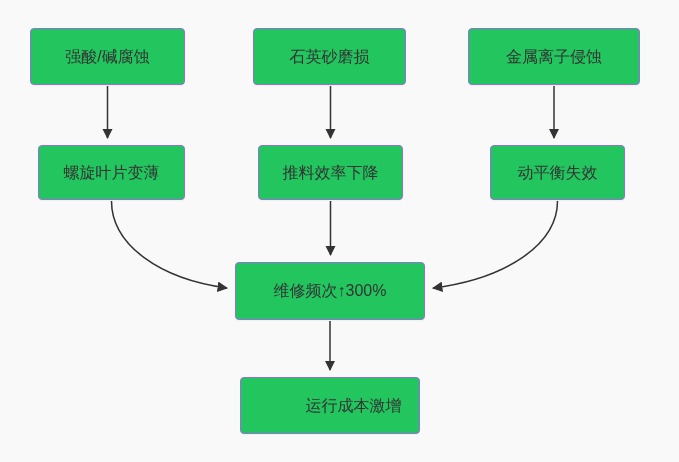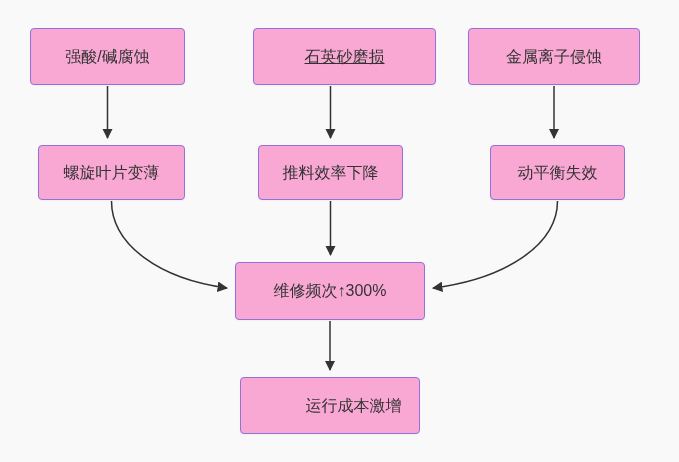--- a/index.html
+++ b/index.html
@@ -22,31 +22,31 @@
     width: 679px;
     height: 462px;
     pointer-events: none;
   }
   .node {
     position: absolute;
     display: flex;
     align-items: center;
     justify-content: center;
     box-sizing: border-box;
-    background: #f9a8d4;
+    background: #22c55e;
     border: 1px solid #9370DB;
     border-radius: 4px;
     color: #333333;
     font-size: 16px;
     line-height: 1.2;
     text-align: center;
     box-shadow: 0 1px 2px rgba(0,0,0,0.04);
   }
   .n-a { left: 30px;  top: 28px;  width: 155px; height: 57px; }
-  .n-b { left: 253px; top: 28px;  width: 183px; height: 57px; text-decoration: underline; }
+  .n-b { left: 253px; top: 28px;  width: 153px; height: 57px; }
   .n-c { left: 468px; top: 28px;  width: 172px; height: 57px; }
   .n-d { left: 38px;  top: 145px; width: 147px; height: 55px; }
   .n-e { left: 258px; top: 145px; width: 145px; height: 55px; }
   .n-f { left: 490px; top: 145px; width: 135px; height: 55px; }
   .n-g { left: 235px; top: 262px; width: 190px; height: 58px; }
   .n-h { left: 240px; top: 377px; width: 180px; height: 57px; padding-left: 47px; }
 </style>
 </head>
 <body>
 

